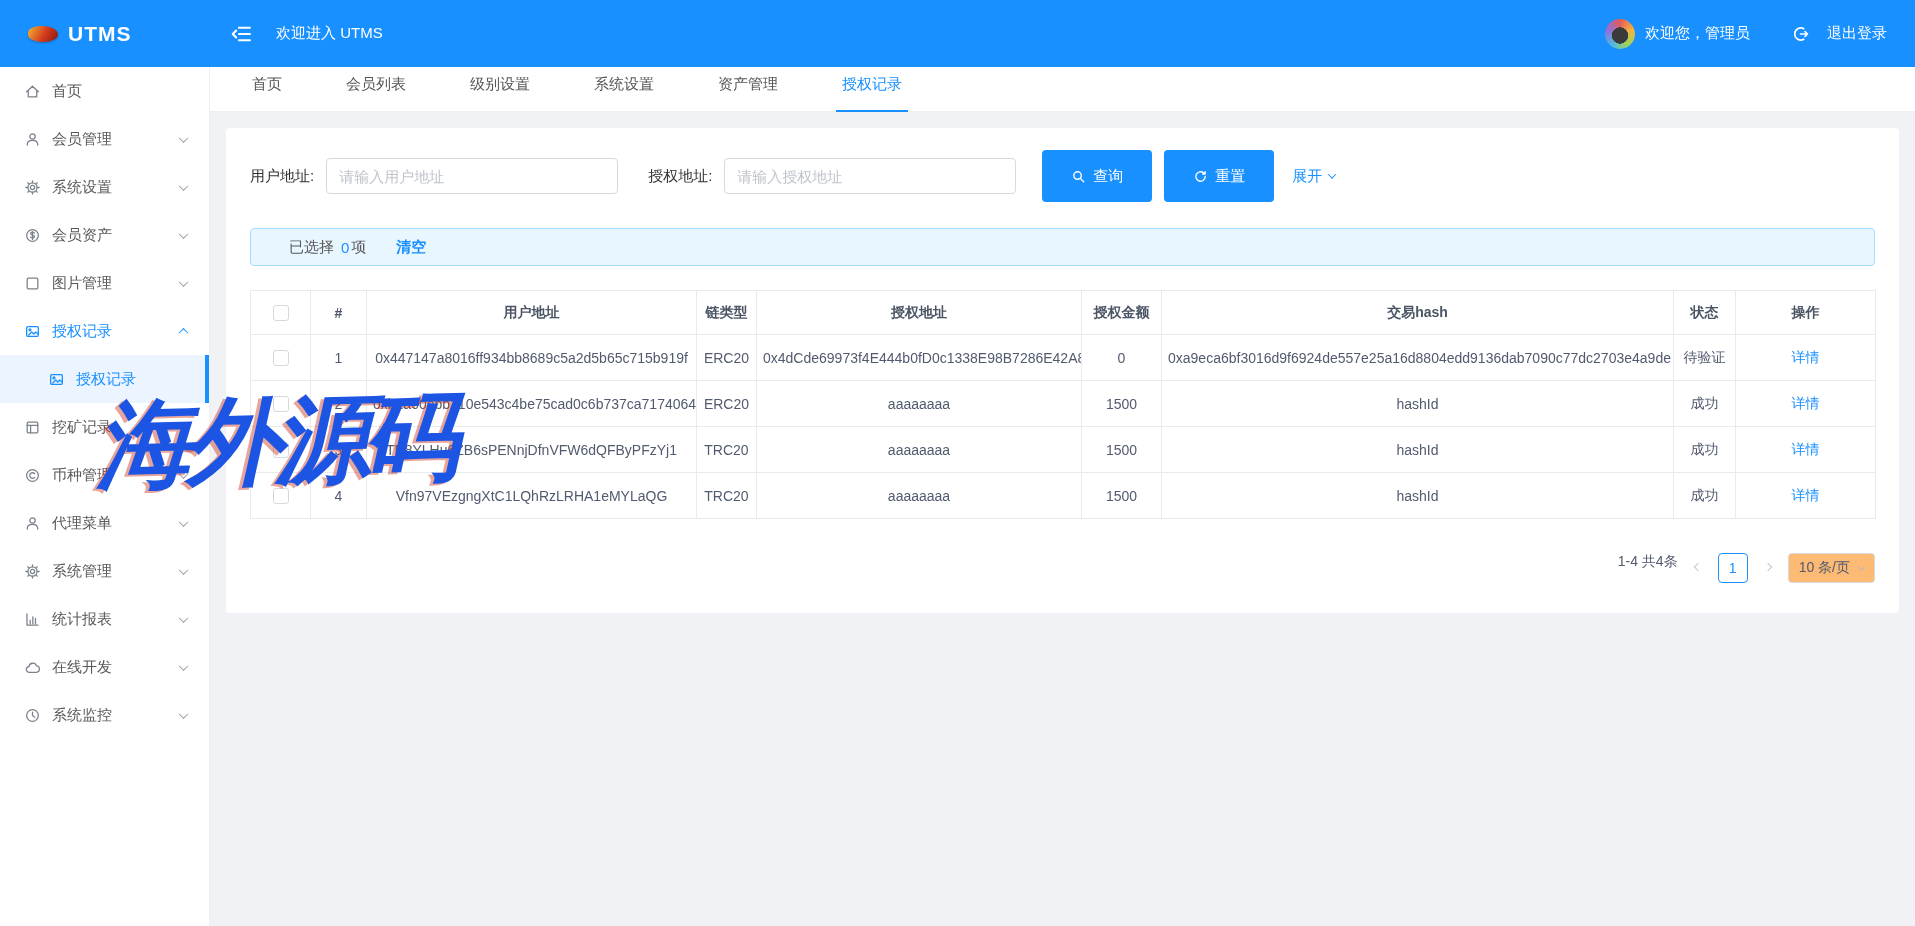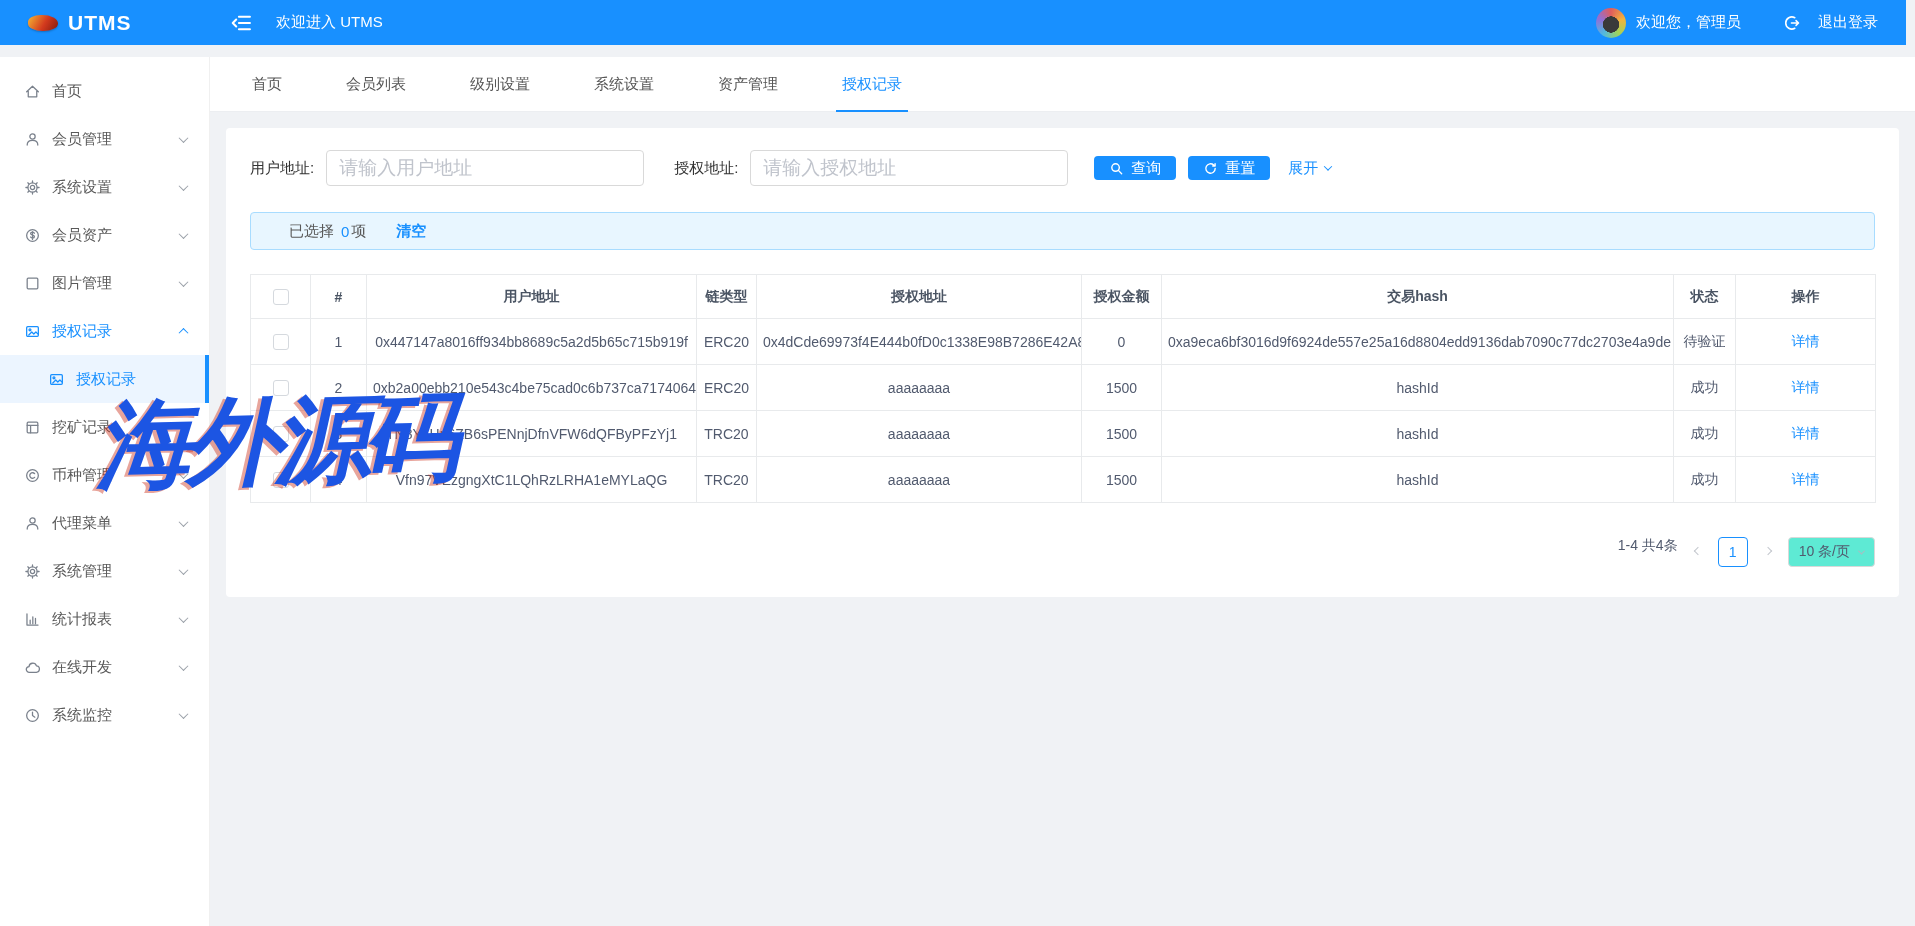--- a/index.html
+++ b/index.html
@@ -7,21 +7,21 @@
   body {
     position: relative;
     font-family: "Liberation Sans", "DejaVu Sans", sans-serif;
     background: #f0f2f5;
     overflow: hidden;
     color:#515a6e;
   }
   svg.ic { display:block; stroke:currentColor; fill:none; stroke-width:1.2; stroke-linecap:round; stroke-linejoin:round; }
 
   
-  .topbar { position:absolute; top:0; left:0; right:9px; height:45px; background:#1890ff; color:#fff; display:flex; align-items:center; z-index:20; }
+  .topbar { position:absolute; top:0; left:0; right:0; height:67px; background:#1890ff; color:#fff; display:flex; align-items:center; z-index:20; }
   .brand { width:210px; display:flex; align-items:center; gap:10px; padding-left:28px; cursor:pointer; }
   .logo-blob { width:30px; height:16px; border-radius:45% 55% 50% 50%; background:linear-gradient(120deg,#f0a030 10%,#d33a1e 55%,#8c1d0e 95%); box-shadow:0 1px 2px rgba(0,0,0,.25); }
   .brand-text { font-size:21px; font-weight:bold; letter-spacing:1px; }
   .collapse-btn { margin-left:20px; cursor:pointer; display:flex; }
   .collapse-btn svg { width:22px; height:22px; stroke-width:1.5; }
   .welcome { margin-left:24px; font-size:15px; }
   .top-spacer { flex:1; }
   .userbox { display:flex; align-items:center; gap:10px; font-size:15px; cursor:pointer;font-family:Liberation Mono, monospace; }
   .avatar { width:30px; height:30px; border-radius:50%;
     background: radial-gradient(circle at 50% 55%, #3a3a3a 0 36%, transparent 37%),
@@ -55,24 +55,24 @@
   .tab { position:relative; display:flex; align-items:center; margin-right:52px; padding:0 6px; font-size:15px; color:#555; cursor:pointer; }
   .tab.active { color:#1890ff; }
   .tab.active::after { content:""; position:absolute; left:0; right:0; bottom:-1px; height:2px; background:#1890ff; }
 
   
   .content { position:absolute; top:112px; left:210px; right:0; bottom:0; background:#f0f2f5; padding:16px; overflow:hidden; }
   .card { background:#fff; border-radius:4px; padding:22px 24px 30px; }
 
   .filter-row { display:flex; align-items:center; font-size:15px; color:#333; }
   .filter-row label { white-space:nowrap; }
-  .filter-row input { width:318px; height:36px; border:1px solid #d9d9d9; border-radius:4px; padding:0 12px; font-size:19px; color:#333; margin-left:12px; outline:none; font-family:inherit; }
+  .filter-row input { width:292px; height:36px; border:1px solid #d9d9d9; border-radius:4px; padding:0 12px; font-size:15px; color:#333; margin-left:12px; outline:none; font-family:inherit; }
   .filter-row input::placeholder { color:#c0c4cc; }
   .lbl2 { margin-left:30px; }
-  .btn { height:24px; padding:0 15px; background:#1890ff; color:#fff; border:none; border-radius:4px; font-size:15px; display:inline-flex; align-items:center; gap:7px; cursor:pointer; font-family:inherit; }
+  .btn { height:52px; padding:0 29px; background:#1890ff; color:#fff; border:none; border-radius:4px; font-size:15px; display:inline-flex; align-items:center; gap:7px; cursor:pointer; font-family:inherit; }
   .btn svg { width:15px; height:15px; stroke-width:1.5; }
   .btn.search { margin-left:26px; }
   .btn.reset { margin-left:12px; }
   .expand-link { display:inline-flex; align-items:center; gap:7px; color:#1890ff; font-size:15px; margin-left:18px; cursor:pointer; text-decoration:none; }
   .expand-link .chev { width:6px; height:6px; }
 
   .alert { margin-top:26px; height:38px; background:#e8f6ff; border:1px solid #a8dcff; border-radius:4px; display:flex; align-items:center; padding-left:38px; font-size:15px; color:#595959; }
   .alert .cnt { color:#1890ff; margin:0 2px 0 7px; }
   .alert .clear { color:#1890ff; margin-left:30px; cursor:pointer; text-decoration:none;font-weight:bold; }
 
@@ -80,21 +80,21 @@
   .grid th, .grid td { border:1px solid #e8eaec; padding:0 6px; overflow:hidden; white-space:nowrap; }
   .grid th { height:44px; font-weight:bold; color:#4a5463; }
   .grid td { height:46px; }
   .cbx { display:inline-block; width:16px; height:16px; border:1px solid #d5d9de; border-radius:3px; background:#fff; vertical-align:middle; cursor:pointer; }
   .detail-link { color:#1890ff; cursor:pointer; text-decoration:none; }
 
   .pager { margin-top:34px; display:flex; justify-content:flex-end; gap:8px; font-size:14px; color:#515a6e; }
   .pg-arrow { width:24px; height:28px; display:flex; align-items:center; justify-content:center; color:#c3c7cd; cursor:pointer; }
   .pg-arrow .chev { width:6px; height:6px; }
   .pg-page { min-width:30px; height:30px; border:1px solid #1890ff; border-radius:4px; color:#1890ff; background:#fff; display:flex; align-items:center; justify-content:center; cursor:pointer; }
-  .pg-size { height:30px; border:1px solid #d9d9d9; border-radius:4px; background:#5eead4; display:flex; align-items:center; gap:9px; padding:0 10px; color:#515a6e; cursor:pointer; }
+  .pg-size { height:30px; border:1px solid #d9d9d9; border-radius:4px; background:#fdba74; display:flex; align-items:center; gap:9px; padding:0 10px; color:#515a6e; cursor:pointer; }
   .pg-size .chev { width:5px; height:5px; color:#b3b8bf; }
 
   
   .watermark { position:absolute; left:96px; top:388px; z-index:60; pointer-events:none;
     font-family:"DejaVu Serif", serif; font-style:italic; font-weight:bold;
     font-size:96px; line-height:1.1; letter-spacing:-7px; color:#1c55e3;
     text-shadow:-4px 2px 0 rgba(205,55,35,.45); transform:rotate(-1.5deg); white-space:nowrap; }
 </style>
 </head>
 <body>

